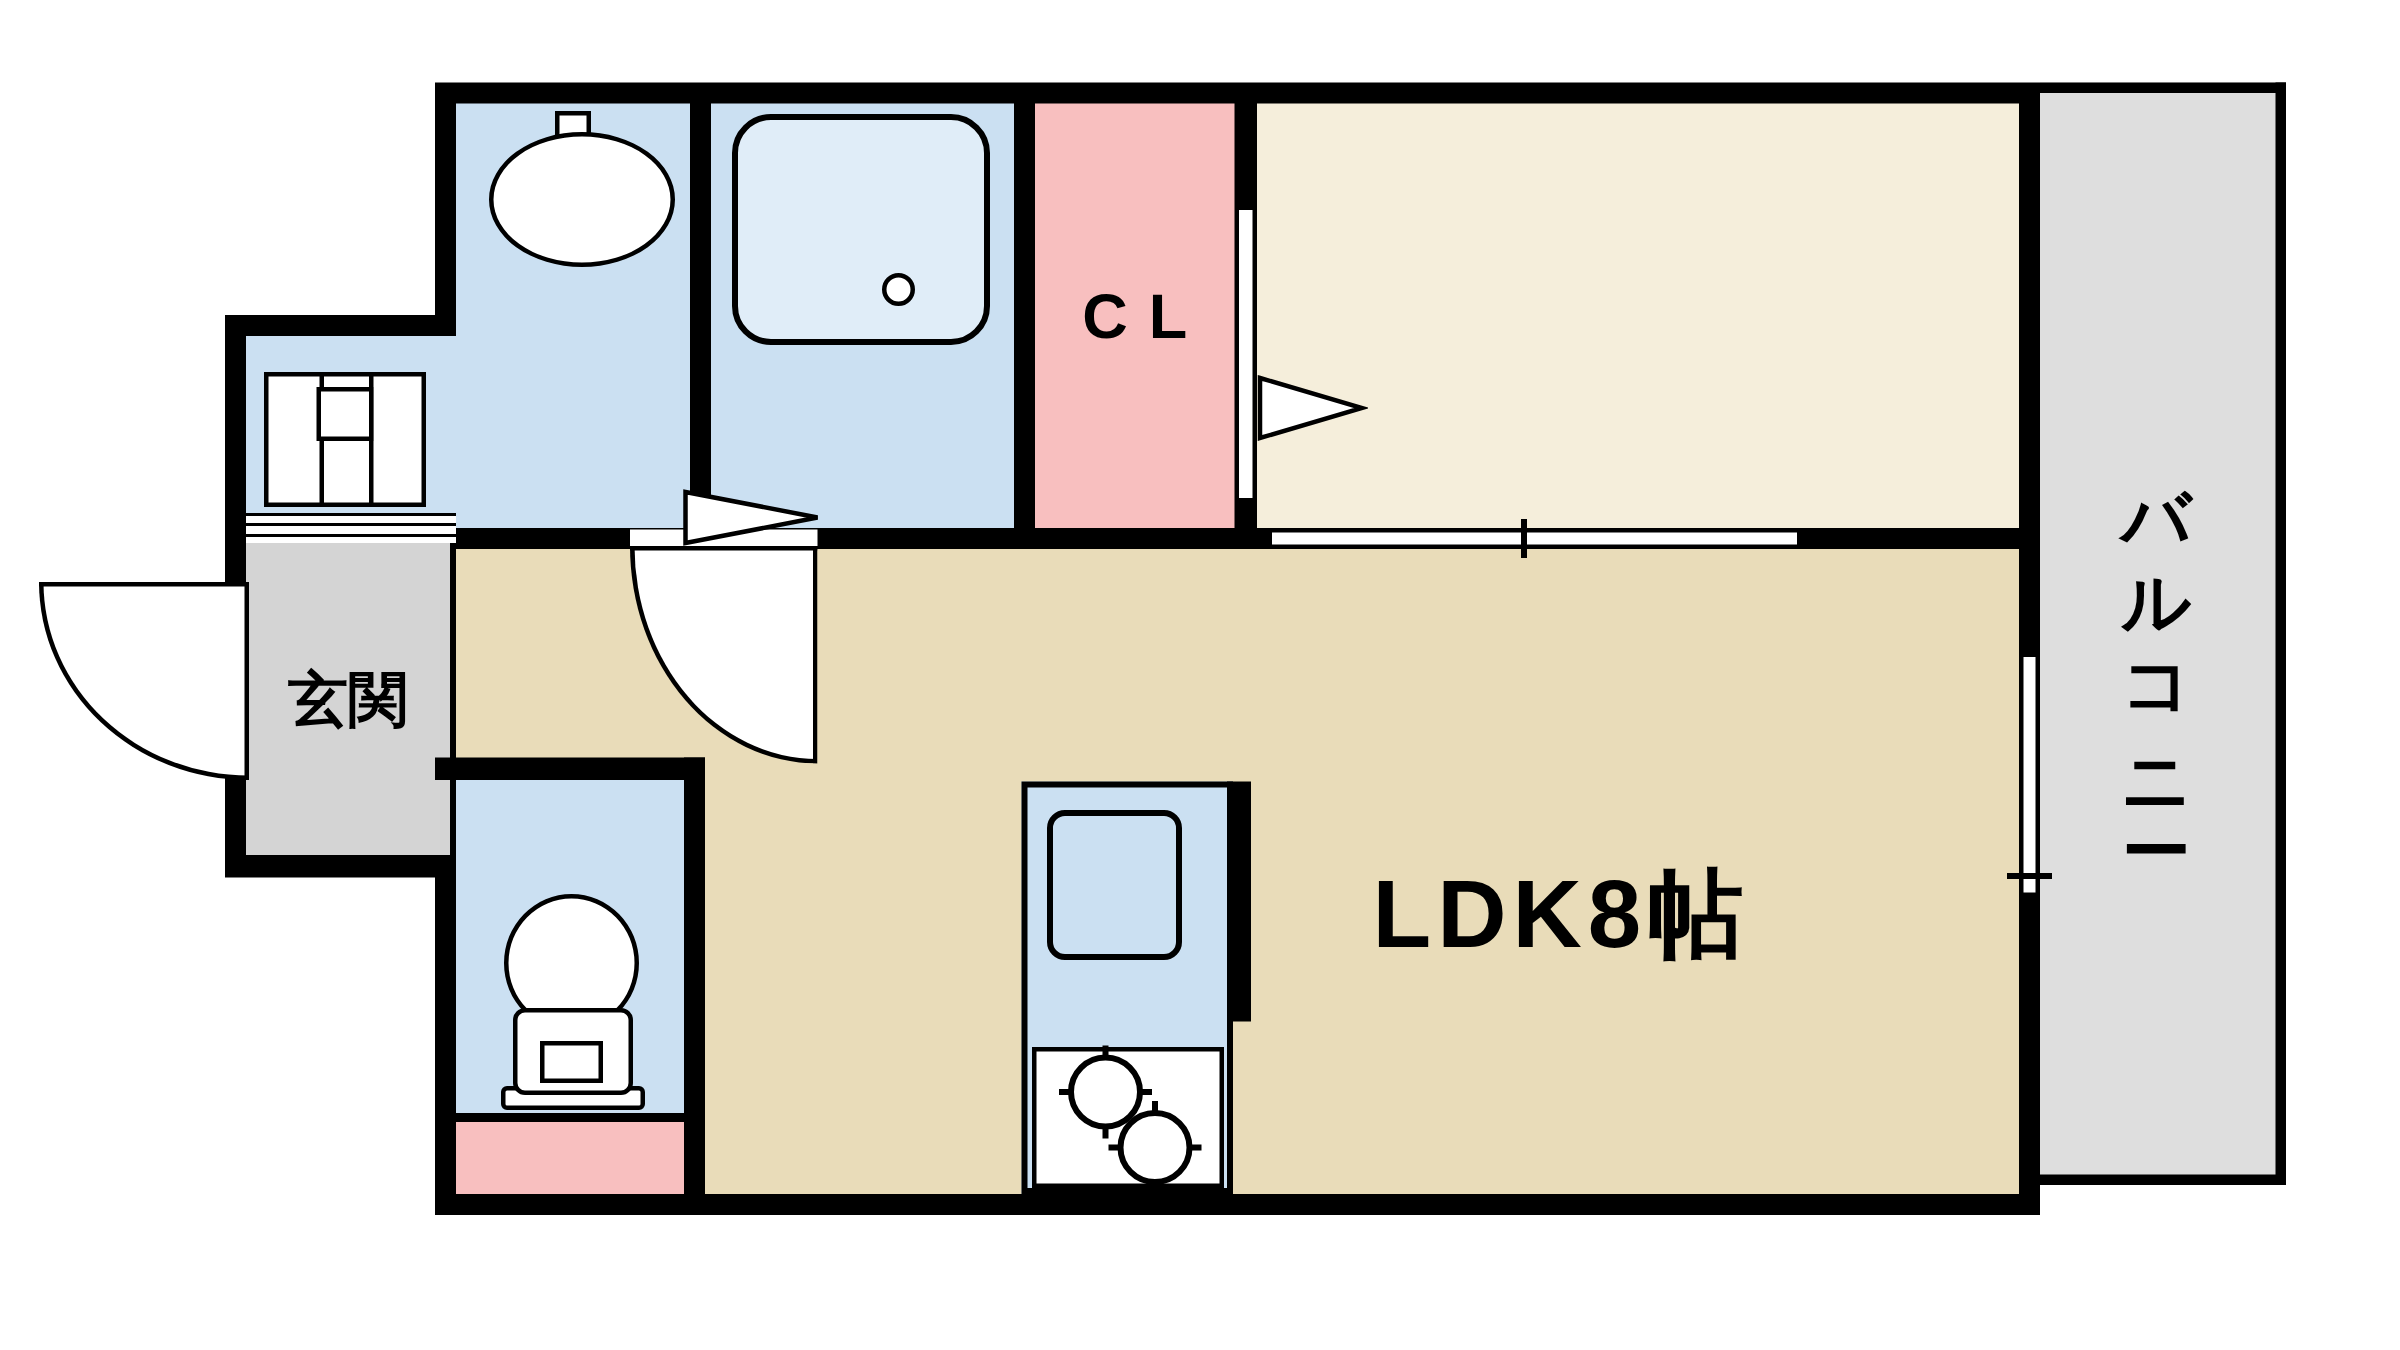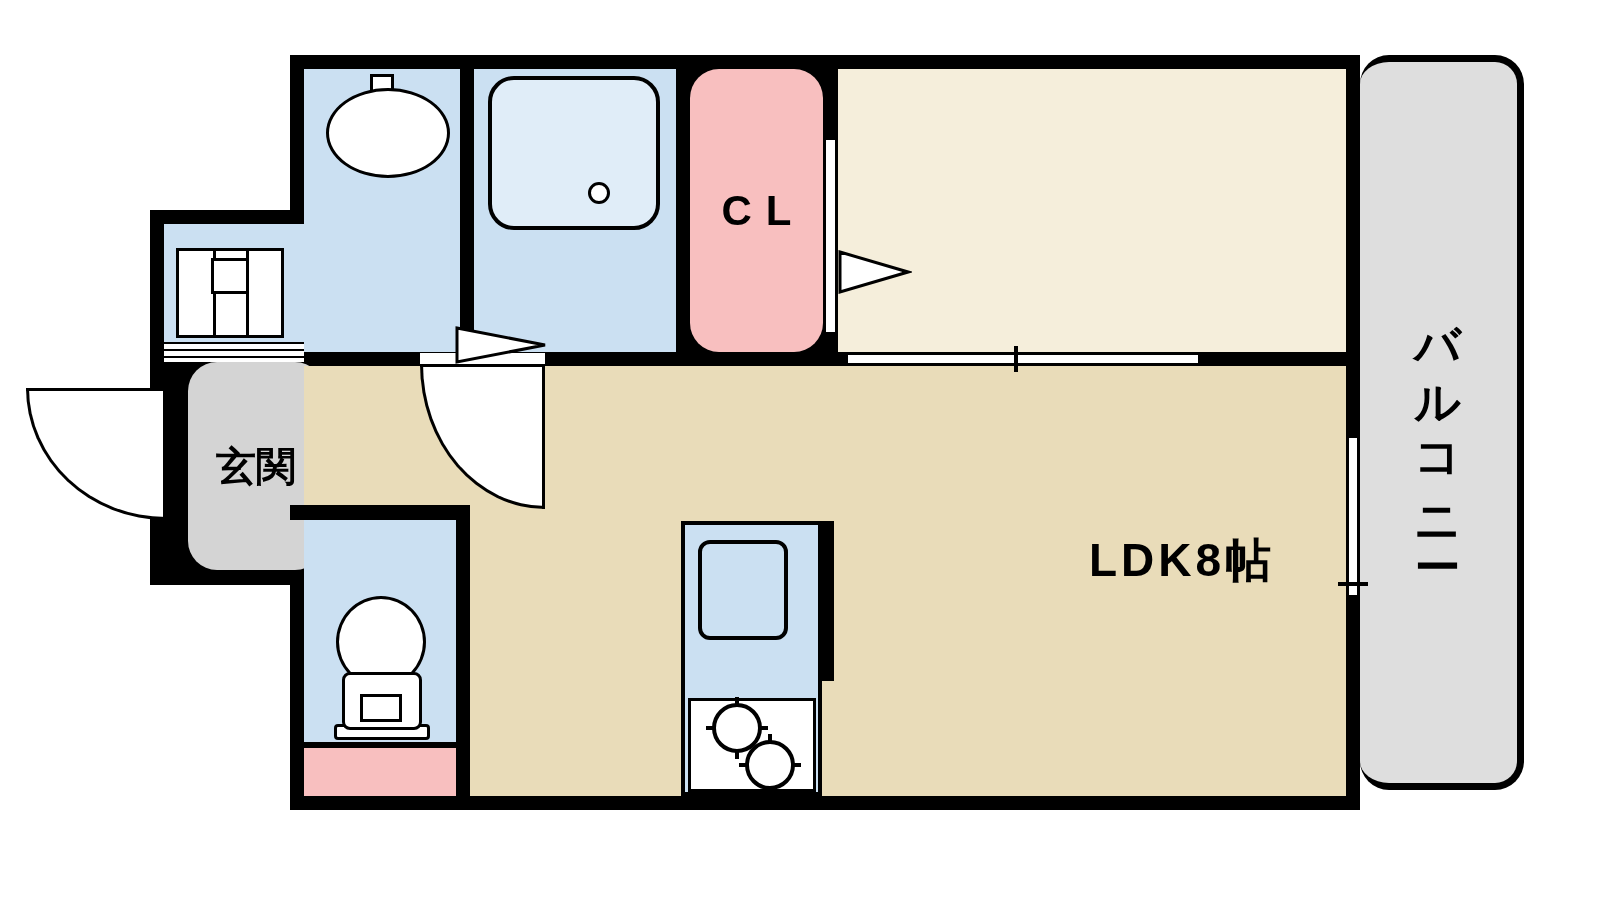--- a/index.html
+++ b/index.html
@@ -4,23 +4,23 @@
 <style>
   html,body{margin:0;padding:0;background:#fff;}
   #floorplan{position:relative;width:1600px;height:900px;background:#fff;overflow:hidden;
              font-family:"Liberation Sans",sans-serif;color:#000;}
   .abs{position:absolute;box-sizing:border-box;}
   .black{background:#000;}
   .blue{background:#cbe0f2;}
   .cream{background:#f5eedb;}
   .tan{background:#e9dcb9;}
   .pink{background:#f8bfbf;}
-  .gray{background:#d4d4d4;margin-left:24px;}
+  .gray{background:#d4d4d4;}
   .white{background:#fff;}
-  .center{display:flex;align-items:center;justify-content:center;border-radius:29px;}
+  .center{display:flex;align-items:center;justify-content:center;}
 
   
   #base-main{left:290px;top:55px;width:1070px;height:755px;}
   #base-ext{left:150px;top:210px;width:154px;height:375px;}
 
   
   #balcony{left:1360px;top:55px;width:164px;height:735px;background:#dedede;
            border-top:7px solid #000;border-right:7px solid #000;border-bottom:7px solid #000;}
   #balcony-label{writing-mode:vertical-rl;font-size:46px;font-weight:600;letter-spacing:10px;}
 
@@ -81,21 +81,21 @@
   #b1v{left:735px;top:697px;width:4px;height:62px;}
   #b2h{left:739px;top:763px;width:62px;height:4px;}
   #b2v{left:768px;top:734px;width:4px;height:62px;}
 
   
   #tri-bath{left:455px;top:326px;}
   #tri-western{left:838px;top:250px;}
 
   
   #western-label{left:845px;top:180px;width:360px;text-align:center;font-size:46px;font-weight:600;}
-  #ldk-label{left:915px;top:530px;width:360px;text-align:right;font-size:46px;font-weight:600;letter-spacing:4px;}
+  #ldk-label{left:915px;top:566px;width:360px;text-align:left;font-size:64px;font-weight:600;letter-spacing:4px;}
 </style>
 </head>
 <body>
 
 <div id="floorplan">
 
   <div class="abs black" id="base-main"></div>
   <div class="abs black" id="base-ext"></div>
 
   <div class="abs center" id="balcony">

